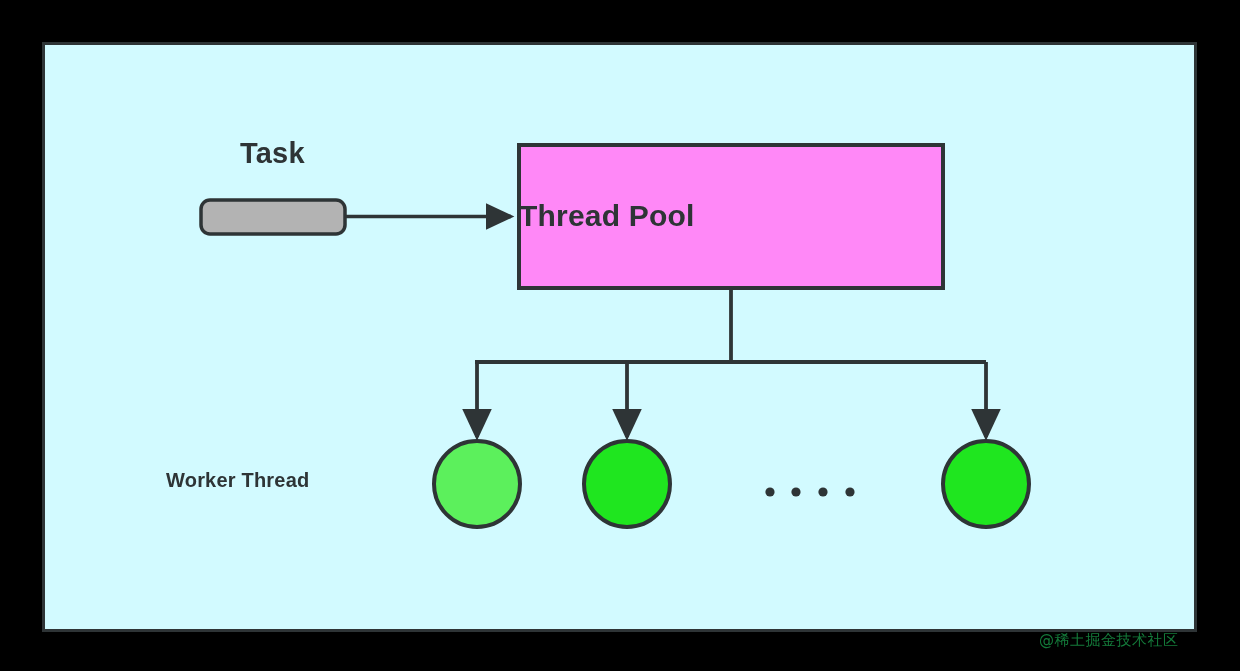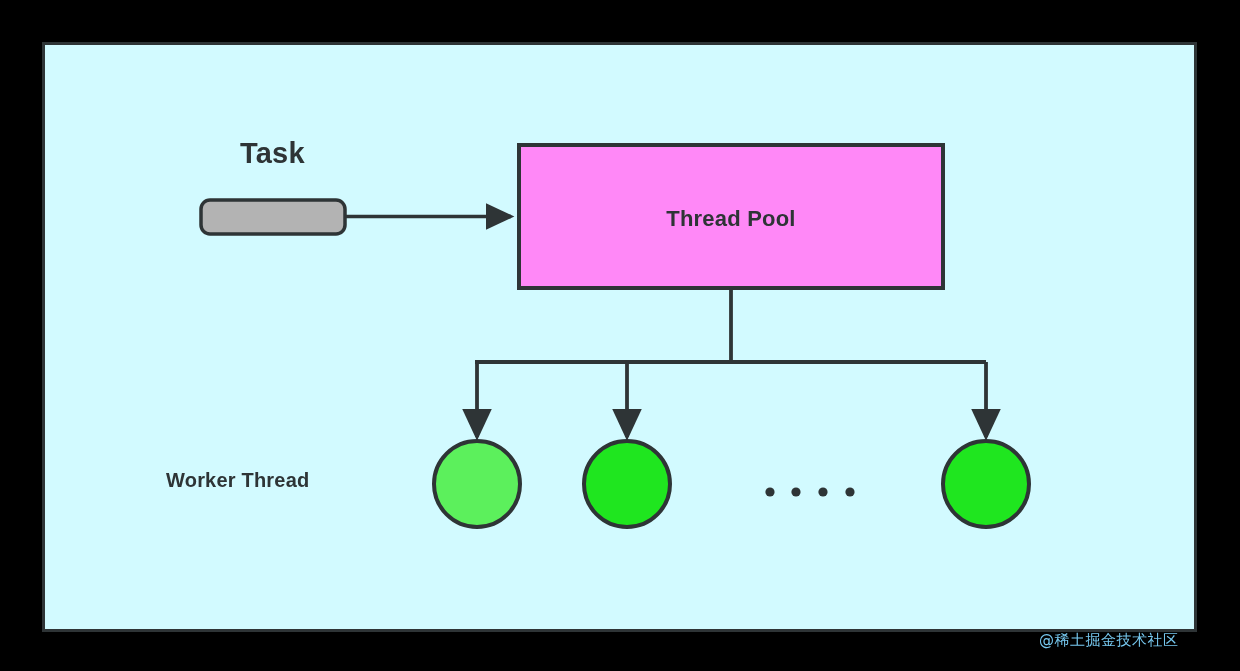--- a/index.html
+++ b/index.html
@@ -53,34 +53,33 @@
     top: 92px;
     font-size: 29px;
   }
   #worker-label {
     left: 121px;
     top: 424px;
     font-size: 20px;
   }
   #threadpool-label {
     left: 474px;
-    top: 161px;
+    top: 154px;
     width: 424px;
-    text-align: center;
-    font-size: 22px;
+    font-size: 30px;
     font-weight: 700;
   }
   
   #watermark {
     position: absolute;
     left: 1039px;
     top: 631px;
     font-family: "DejaVu Sans", sans-serif;
     font-size: 15px;
-    color: #7dd3fc;
+    color: #15803d;
     letter-spacing: 0.5px;
     white-space: nowrap;
     opacity: 0.95;
   }
 </style>
 </head>
 <body>
 
 <div id="stage">
 

